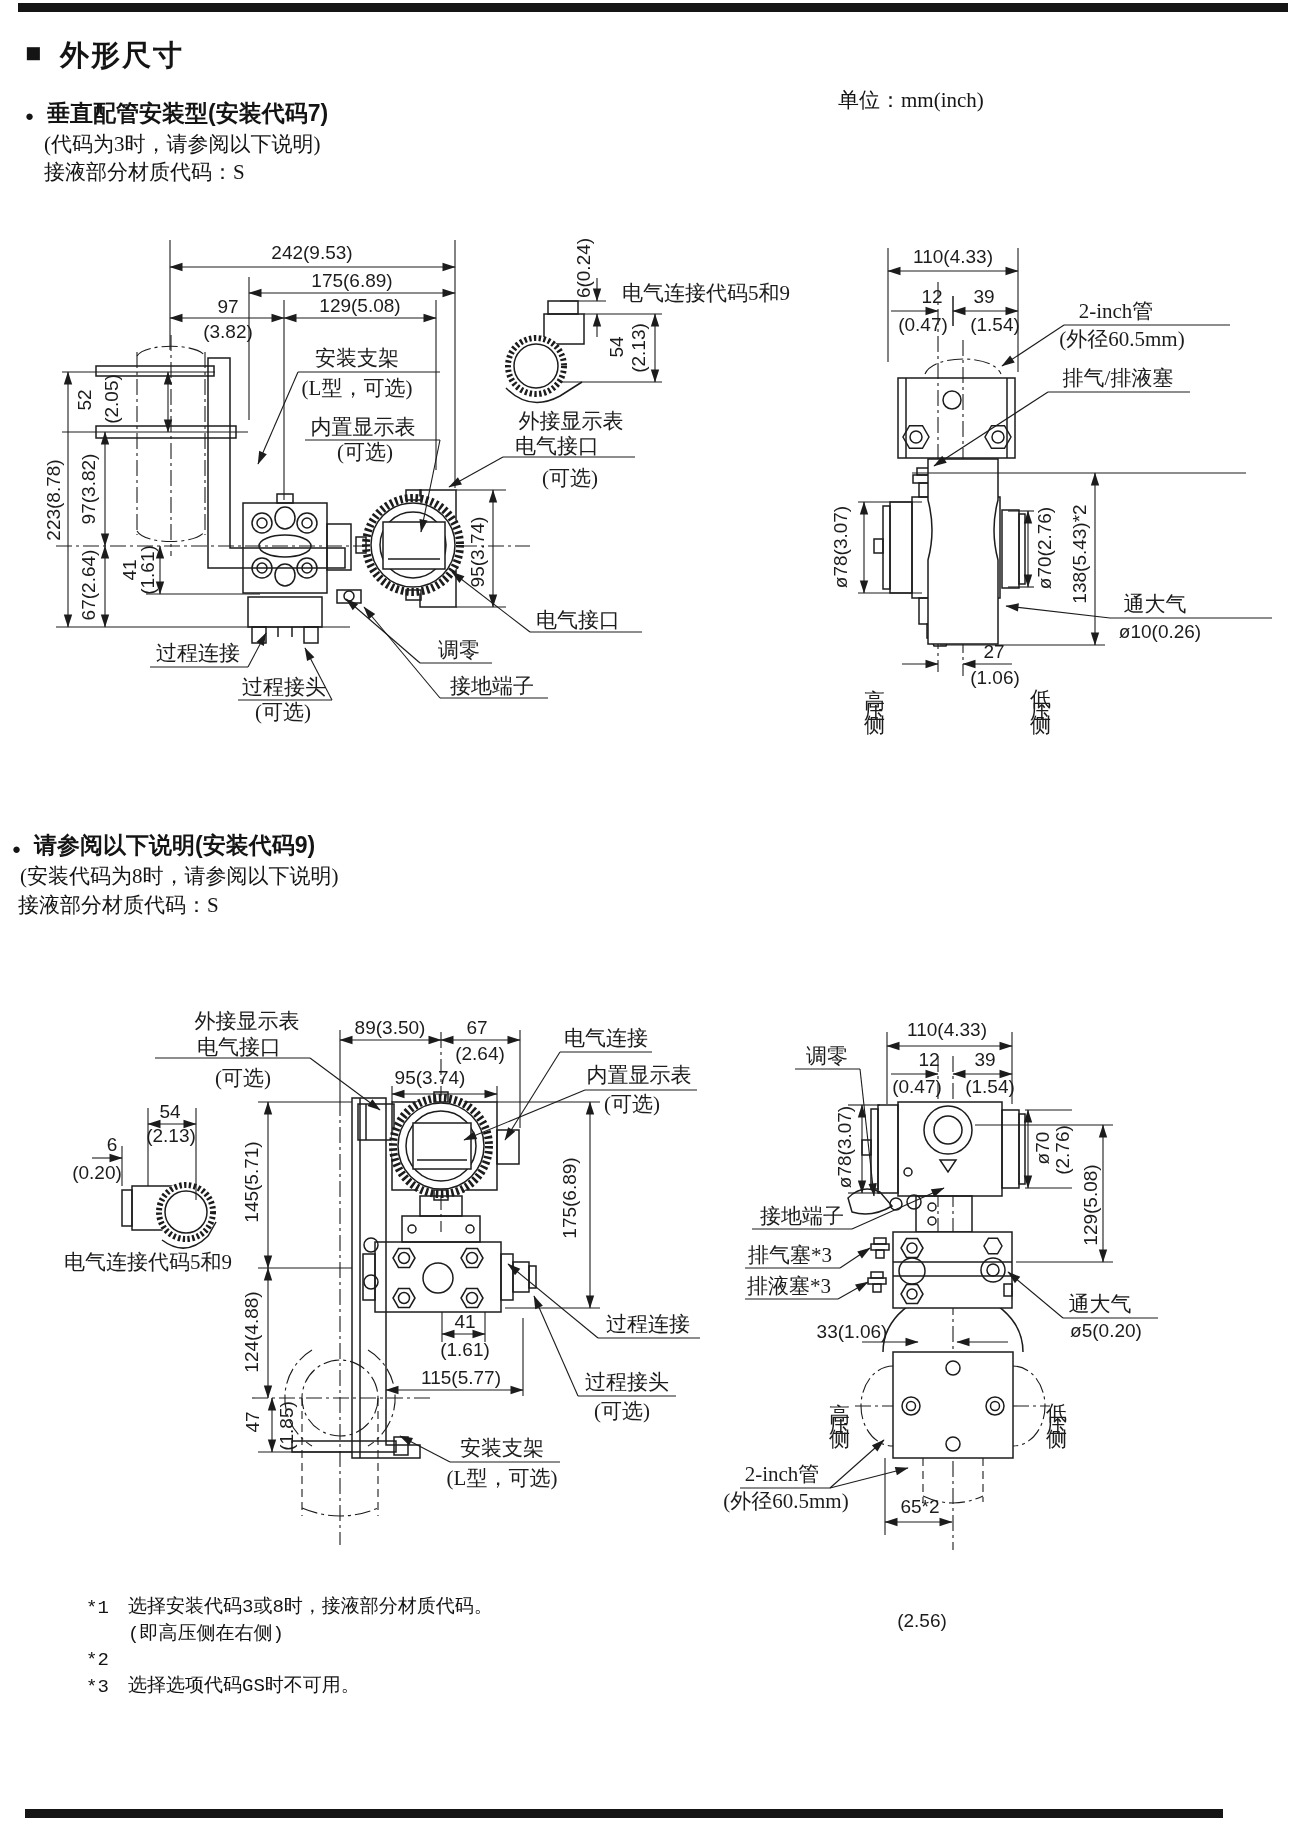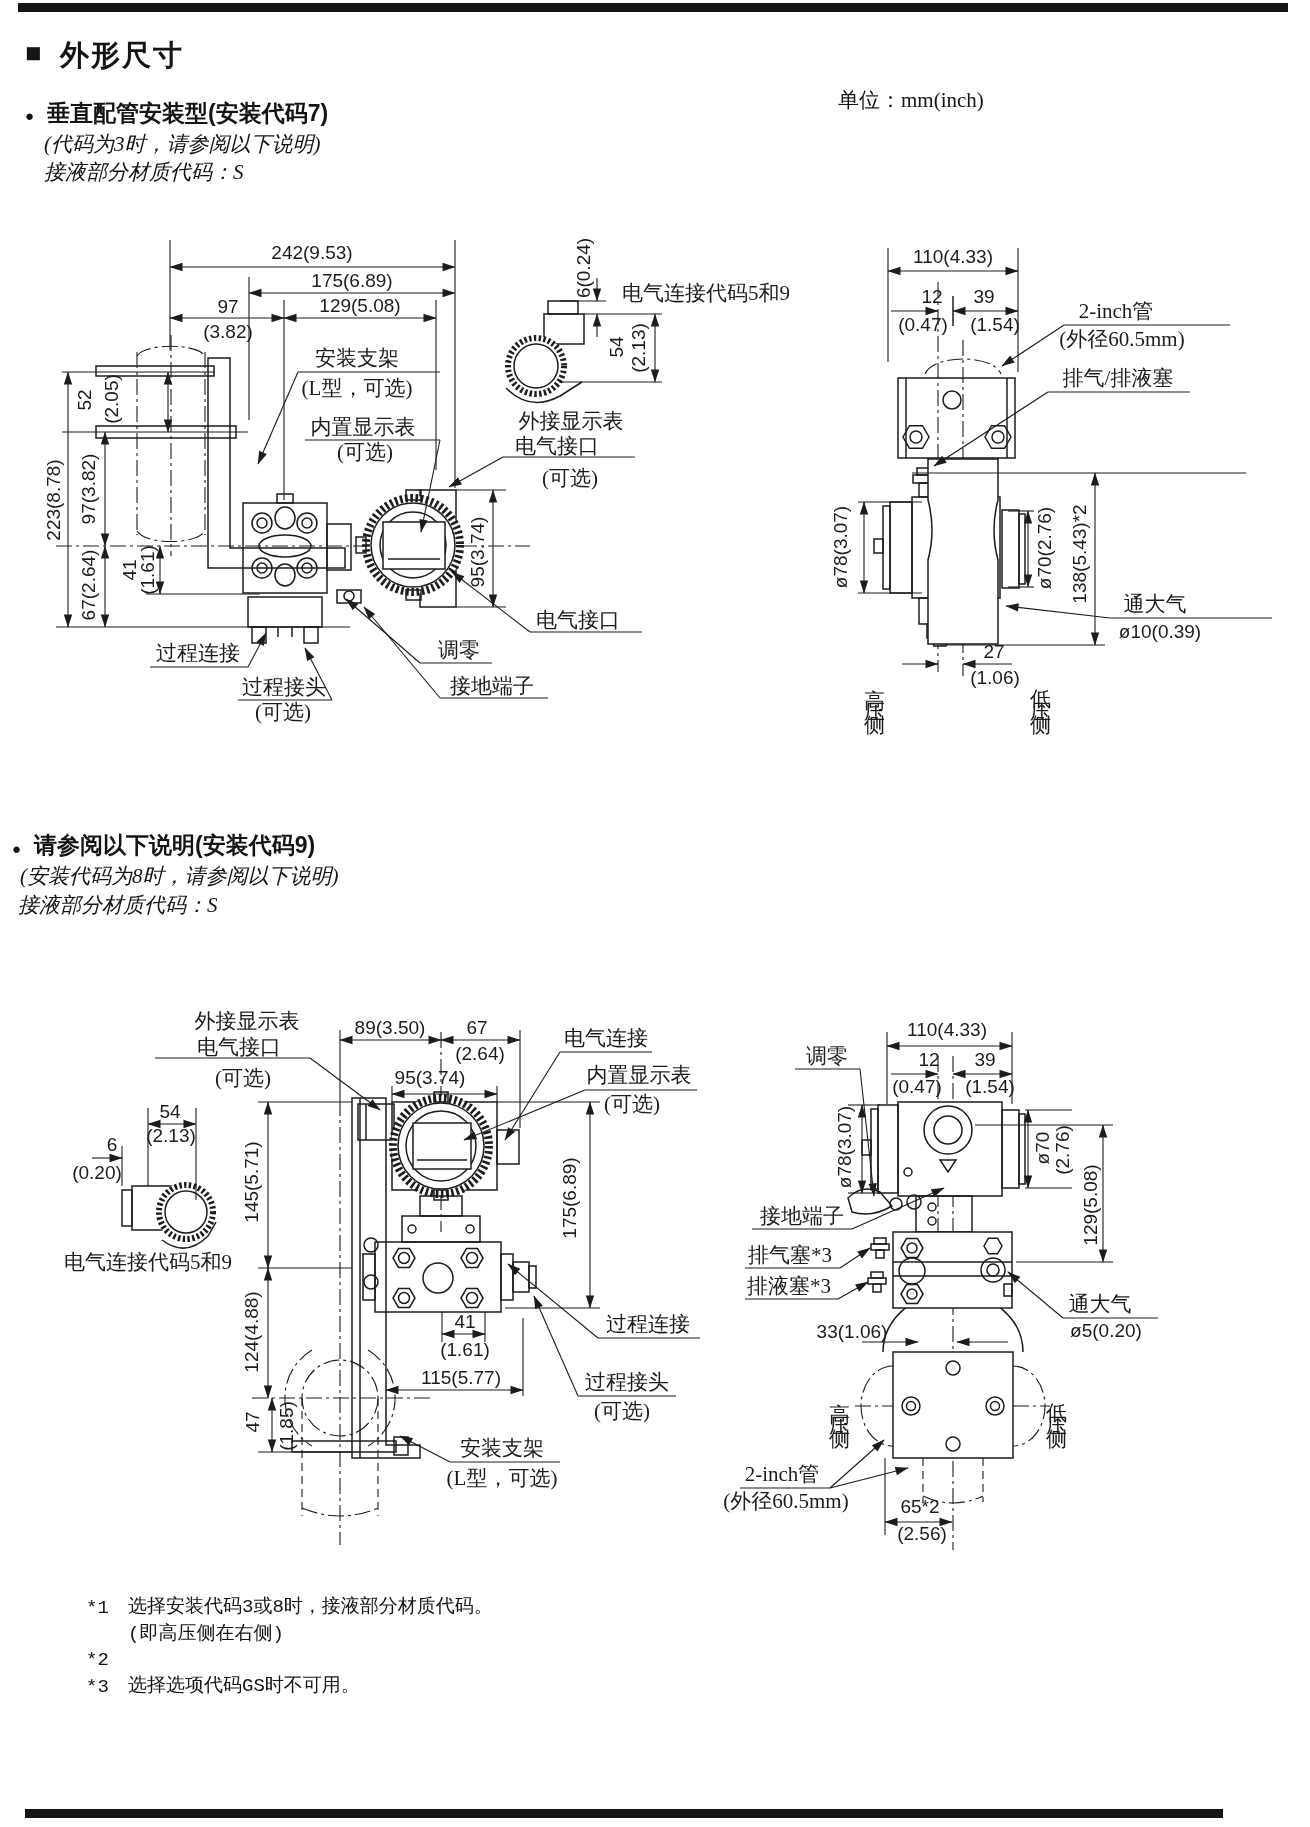--- a/index.html
+++ b/index.html
@@ -18,21 +18,21 @@
   .t{position:absolute;transform:translate(-50%,-50%);font:19px/1.05 "Liberation Sans",sans-serif;
      color:#1c1c1c;white-space:nowrap;}
   .v{transform:translate(-50%,-50%) rotate(-90deg);}
   .ck{font-family:"Liberation Serif",serif;font-size:21px;}
   .vt{position:absolute;transform:translate(-50%,-50%);writing-mode:vertical-rl;text-orientation:upright;
       font:21px/1 "Liberation Serif",serif;color:#1c1c1c;letter-spacing:13px;white-space:nowrap;}
   .tl{position:absolute;white-space:nowrap;color:#141414;}
   .h1m{font-size:27px;line-height:1;}
   .h1{font-size:29px;font-weight:bold;letter-spacing:2px;font-family:"Liberation Sans",sans-serif;}
   .st{font-size:23px;font-weight:bold;font-family:"Liberation Sans",sans-serif;}
-  .nt{font-size:21px;font-family:"Liberation Serif",serif;font-style:italic;}
+  .nt{font-size:21px;font-family:"Liberation Serif",serif;}
   .un{font-size:21px;font-family:"Liberation Serif",serif;}
   .bu{font-size:15px;line-height:1;}
   .fn{font:19px/1.2 "Liberation Mono","DejaVu Sans Mono",monospace;}
 </style>
 </head>
 <body>
 
 <div class="page">
 
   <div class="rule" style="left:18px;top:3px;width:1270px;height:9px"></div>
@@ -456,21 +456,21 @@
   <div class="t" style="left:923px;top:325px">(0.47)</div>
   <div class="t" style="left:984px;top:297px">39</div>
   <div class="t" style="left:995px;top:325px">(1.54)</div>
   <div class="t ck" style="left:1116px;top:311px">2-inch管</div>
   <div class="t ck" style="left:1122px;top:339px">(外径60.5mm)</div>
   <div class="t ck" style="left:1118px;top:378px">排气/排液塞</div>
   <div class="t v" style="left:841px;top:547px">ø78(3.07)</div>
   <div class="t v" style="left:1045px;top:548px">ø70(2.76)</div>
   <div class="t v" style="left:1080px;top:554px">138(5.43)*2</div>
   <div class="t ck" style="left:1155px;top:604px">通大气</div>
-  <div class="t" style="left:1160px;top:632px">ø10(0.39)</div>
+  <div class="t" style="left:1160px;top:632px">ø10(0.26)</div>
   <div class="t" style="left:994px;top:652px">27</div>
   <div class="t" style="left:995px;top:678px">(1.06)</div>
   <div class="vt" style="left:874px;top:692px">高压侧</div>
   <div class="vt" style="left:1040px;top:692px">低压侧</div>
 
   <div class="tl bu" style="left:12px;top:841px">●</div>
   <div class="tl st" style="left:34px;top:830px">请参阅以下说明(安装代码9)</div>
   <div class="tl nt" style="left:20px;top:862px">(安装代码为8时，请参阅以下说明)</div>
   <div class="tl nt" style="left:18px;top:891px">接液部分材质代码：S</div>
 
@@ -517,21 +517,21 @@
   <div class="t ck" style="left:790px;top:1255px">排气塞*3</div>
   <div class="t ck" style="left:789px;top:1286px">排液塞*3</div>
   <div class="t" style="left:852px;top:1332px">33(1.06)</div>
   <div class="t ck" style="left:1100px;top:1304px">通大气</div>
   <div class="t" style="left:1106px;top:1331px">ø5(0.20)</div>
   <div class="vt" style="left:839px;top:1406px">高压侧</div>
   <div class="vt" style="left:1056px;top:1406px">低压侧</div>
   <div class="t ck" style="left:782px;top:1474px">2-inch管</div>
   <div class="t ck" style="left:786px;top:1501px">(外径60.5mm)</div>
   <div class="t" style="left:920px;top:1507px">65*2</div>
-  <div class="t" style="left:922px;top:1534px">(2.56)</div>
+  <div class="t" style="left:922px;top:1621px">(2.56)</div>
 
   <div class="tl fn" style="left:86px;top:1597px">*1</div>
   <div class="tl fn" style="left:128px;top:1596px">选择安装代码3或8时，接液部分材质代码。</div>
   <div class="tl fn" style="left:128px;top:1623px">(即高压侧在右侧)</div>
   <div class="tl fn" style="left:86px;top:1649px">*2</div>
   <div class="tl fn" style="left:86px;top:1676px">*3</div>
   <div class="tl fn" style="left:128px;top:1675px">选择选项代码GS时不可用。</div>
 
 </div>
 

